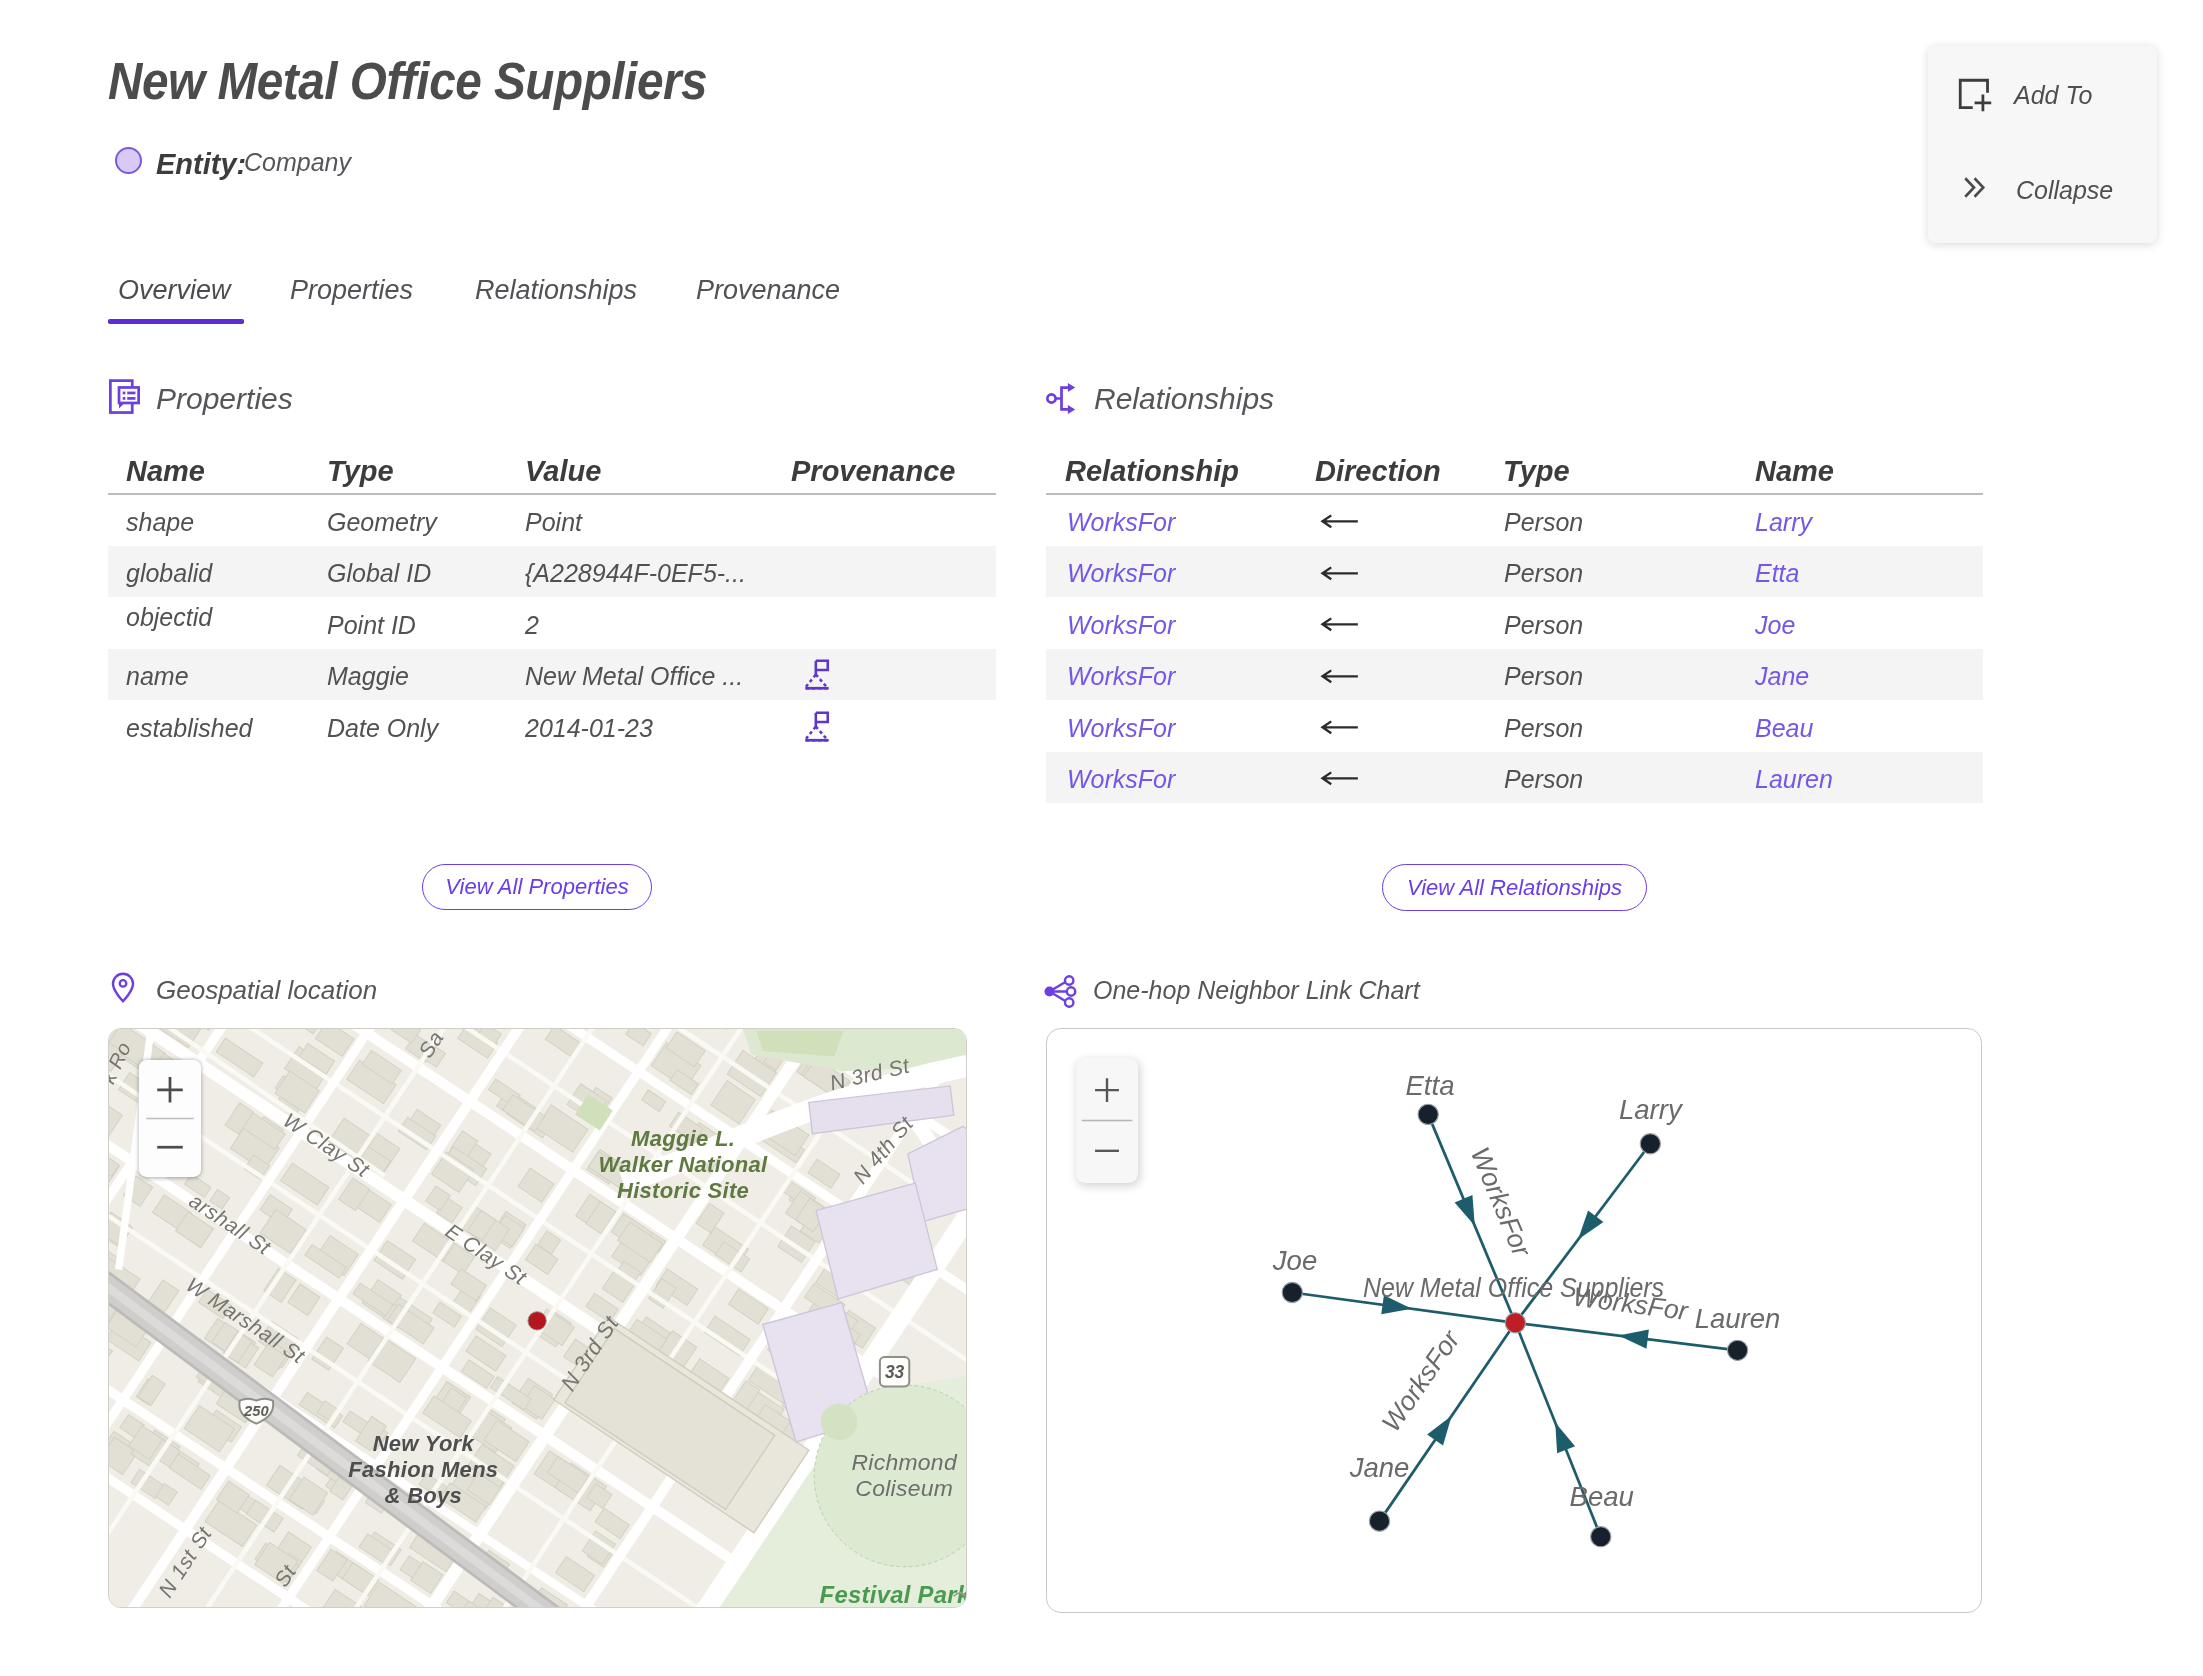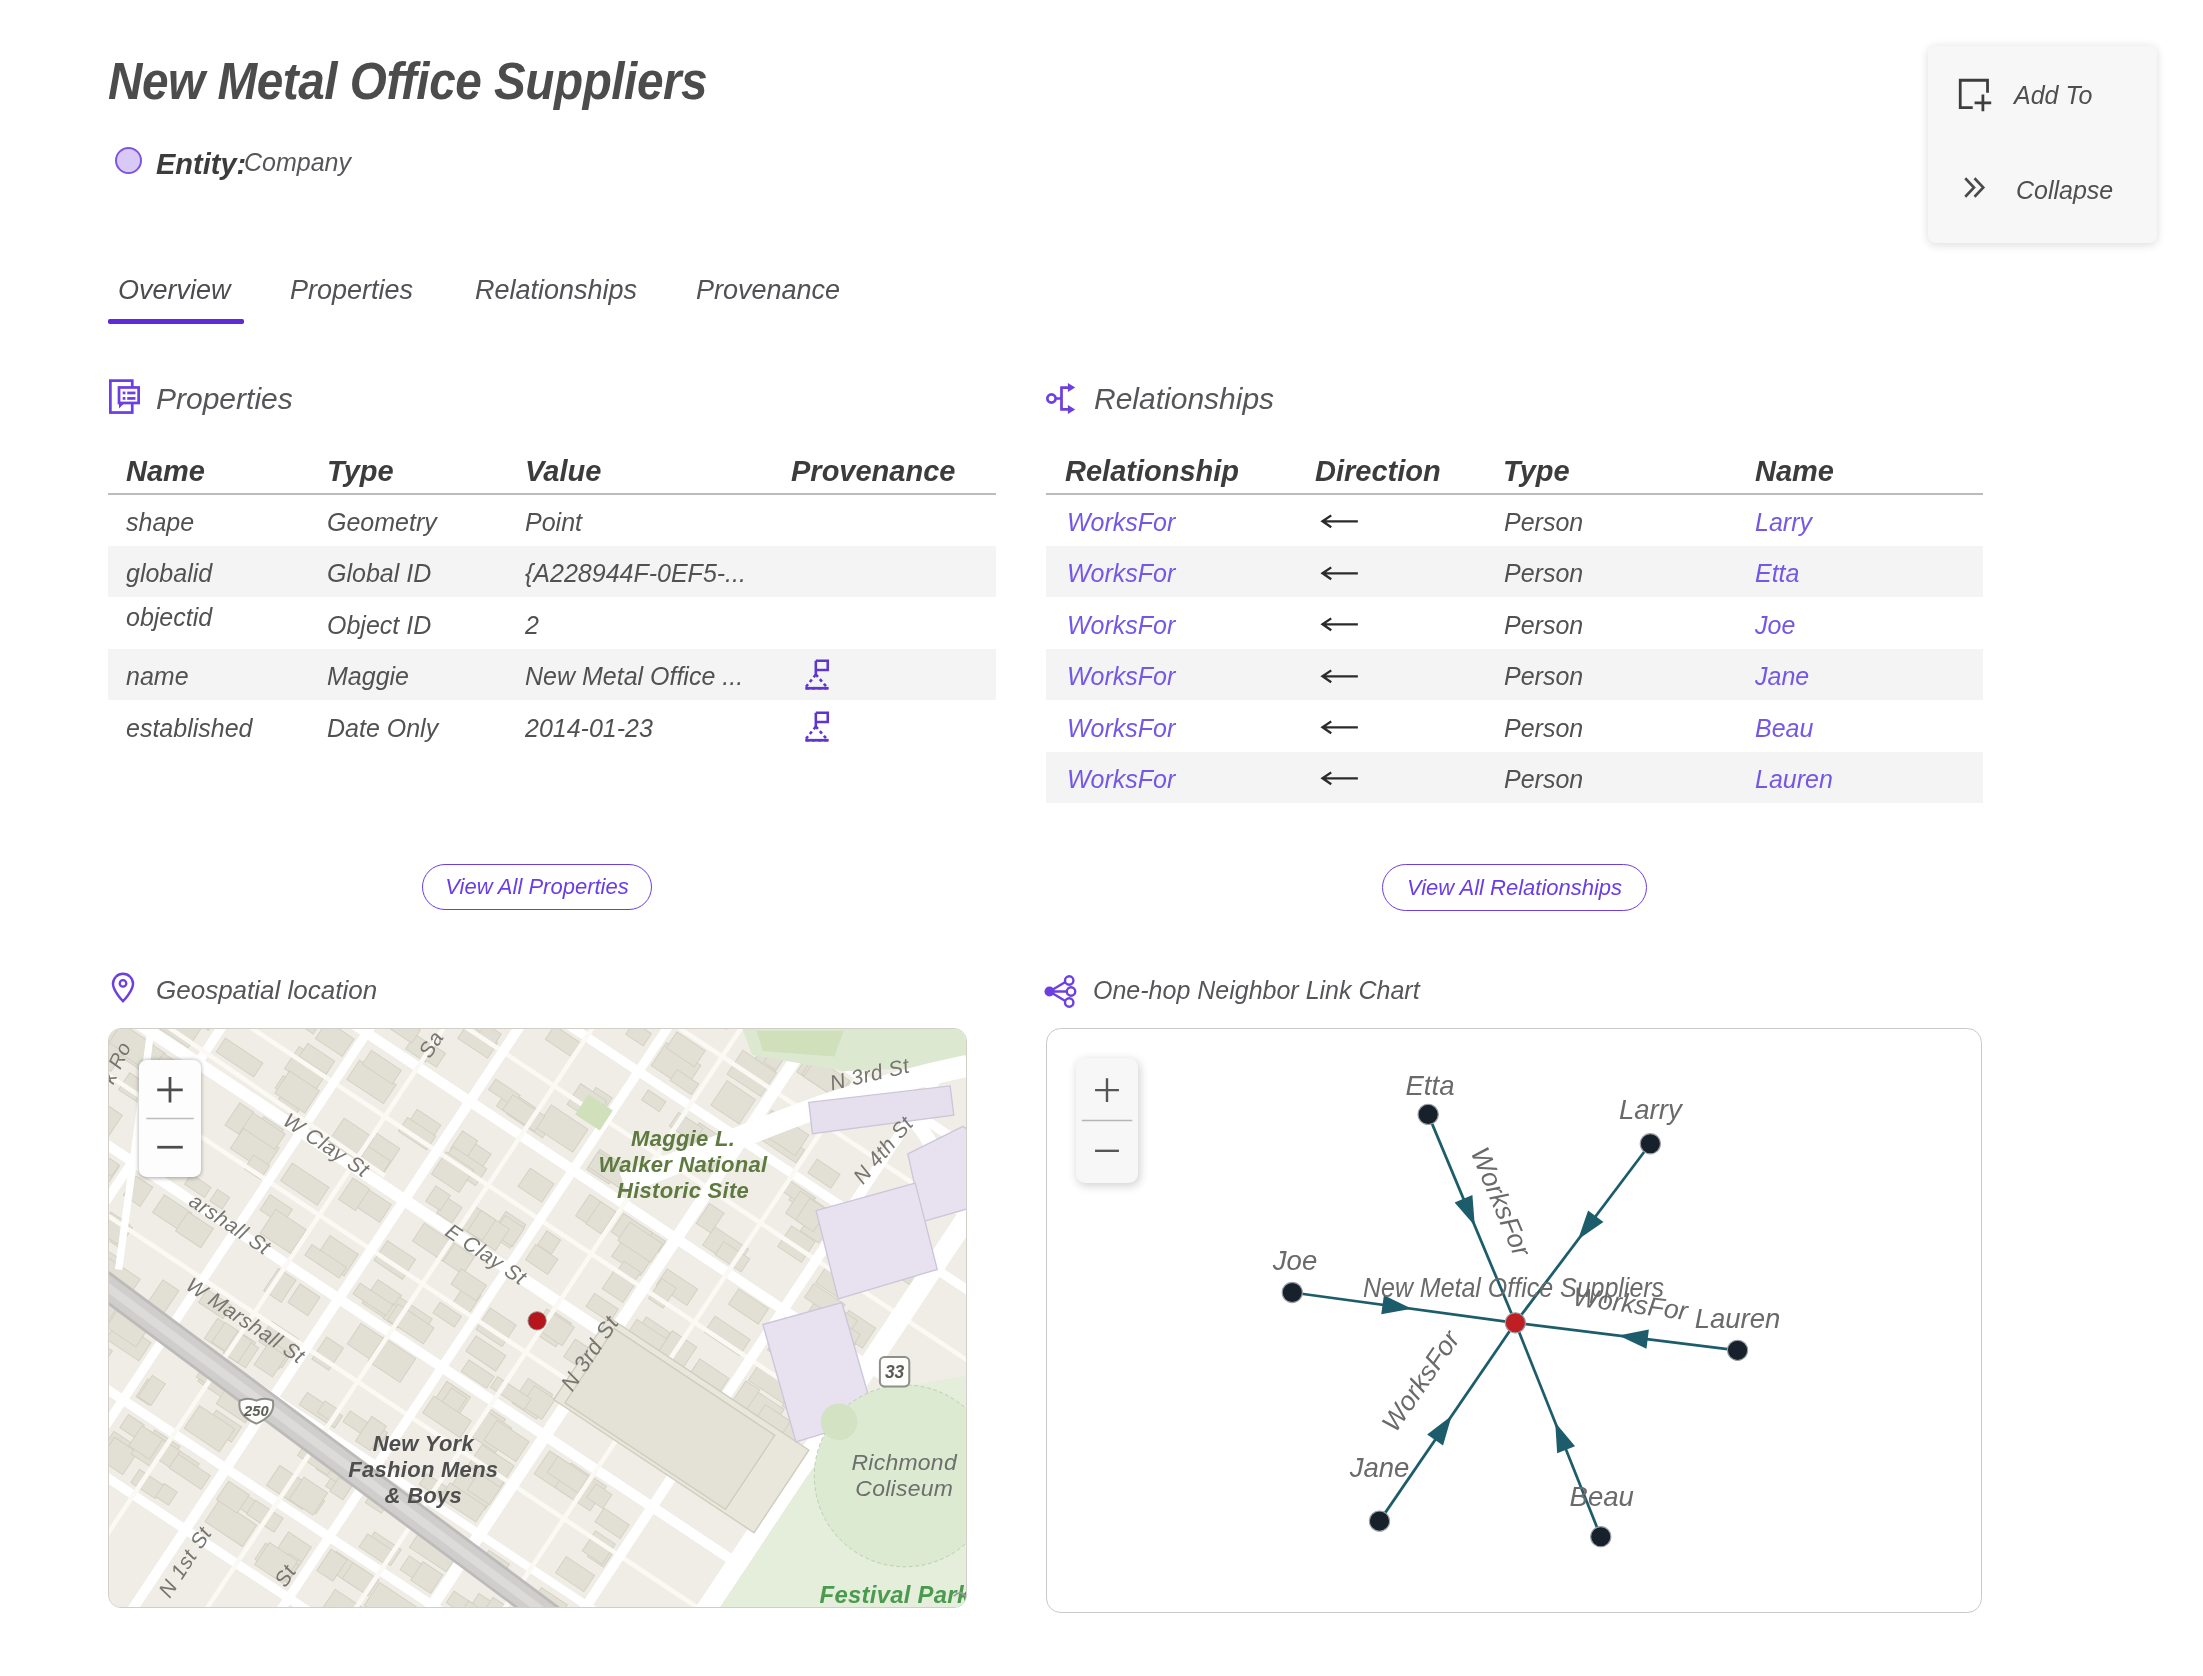--- a/index.html
+++ b/index.html
@@ -75,21 +75,21 @@
   <div class="abs" style="left:108px; top:493px; width:888px; height:1.8px; background:#bcbcbc;"></div>
   <div class="abs band" style="left:108px; top:546px; width:888px; height:51px;"></div>
   <div class="abs band" style="left:108px; top:649px; width:888px; height:51px;"></div>
   <div class="abs cell" style="left:126px; top:508px;">shape</div>
   <div class="abs cell" style="left:327px; top:508px;">Geometry</div>
   <div class="abs cell" style="left:525px; top:508px;">Point</div>
   <div class="abs cell" style="left:126px; top:559px;">globalid</div>
   <div class="abs cell" style="left:327px; top:559px;">Global ID</div>
   <div class="abs cell" style="left:525px; top:559px;">{A228944F-0EF5-...</div>
   <div class="abs cell" style="left:126px; top:603px;">objectid</div>
-  <div class="abs cell" style="left:327px; top:611px;">Object ID</div>
+  <div class="abs cell" style="left:327px; top:611px;">Point ID</div>
   <div class="abs cell" style="left:525px; top:611px;">2</div>
   <div class="abs cell" style="left:126px; top:662px;">name</div>
   <div class="abs cell" style="left:327px; top:662px;">Maggie</div>
   <div class="abs cell" style="left:525px; top:662px;">New Metal Office ...</div>
   <div class="abs cell" style="left:126px; top:714px;">established</div>
   <div class="abs cell" style="left:327px; top:714px;">Date Only</div>
   <div class="abs cell" style="left:525px; top:714px;">2014-01-23</div>
 
   <svg class="abs" style="left:803px; top:658px;" width="33" height="33" viewBox="0 0 36 36">
     <path d="M14 3 V20 M14 3 H27 V13 H14" fill="none" stroke="#5e35d1" stroke-width="2.8"></path>

